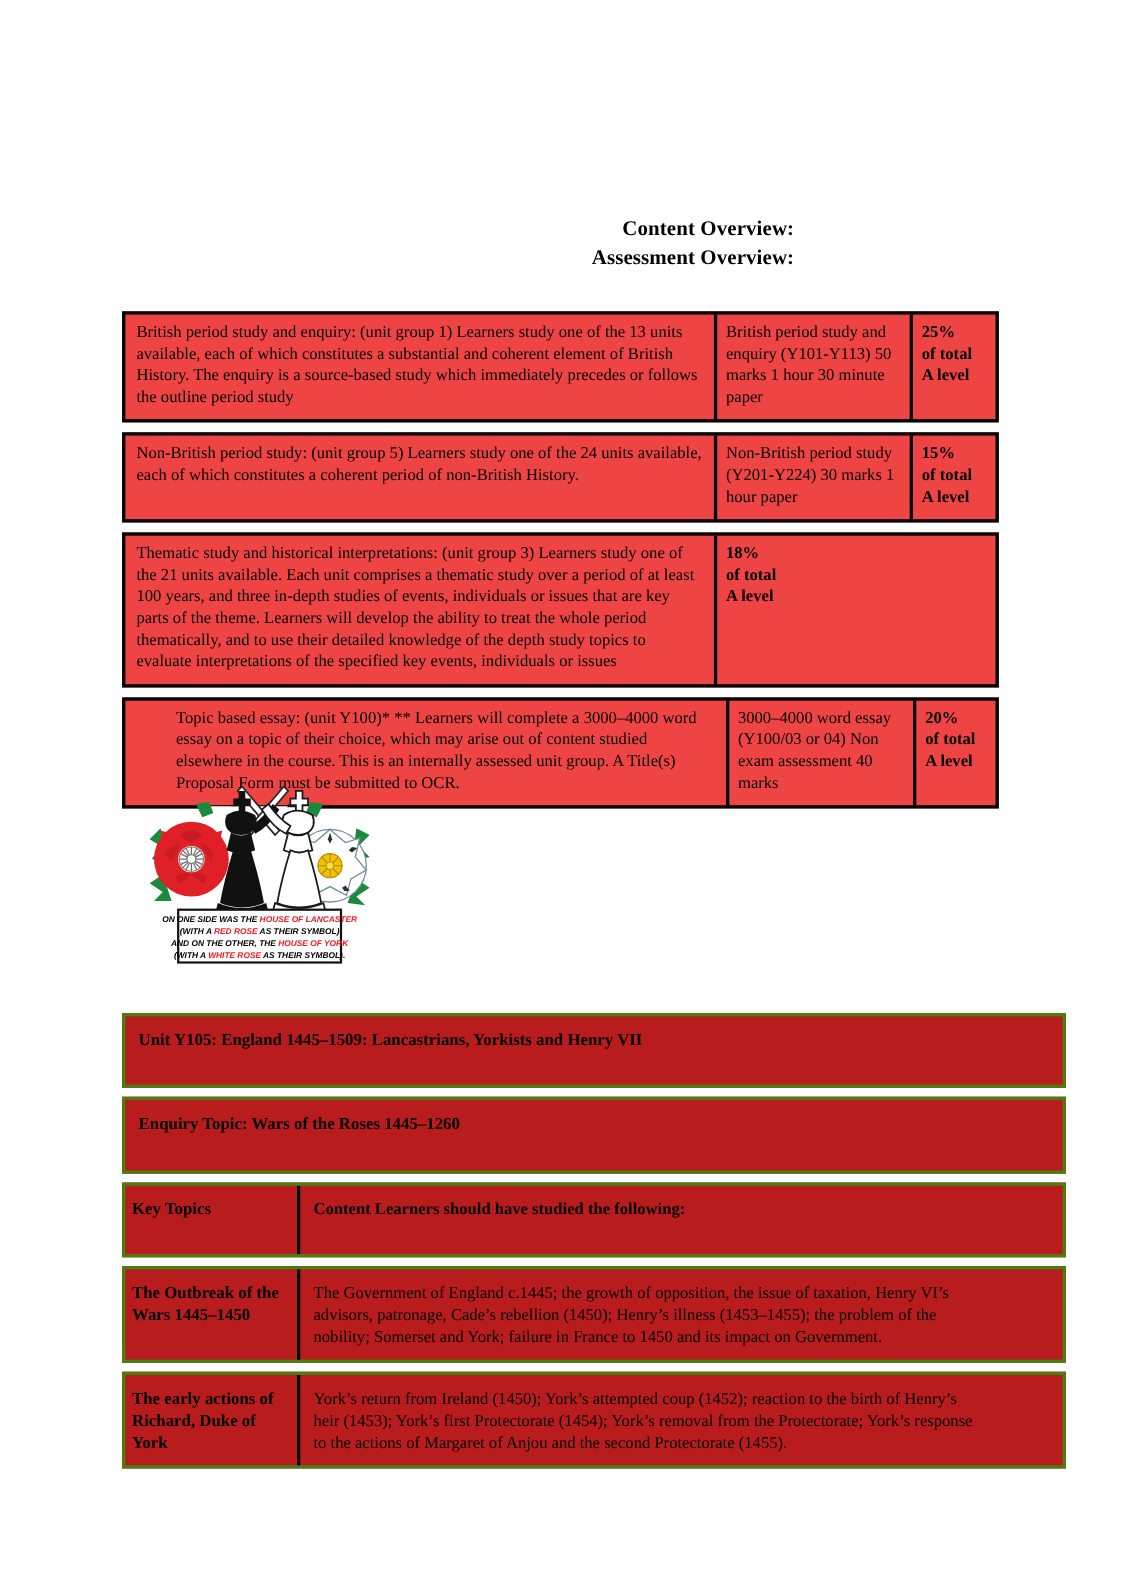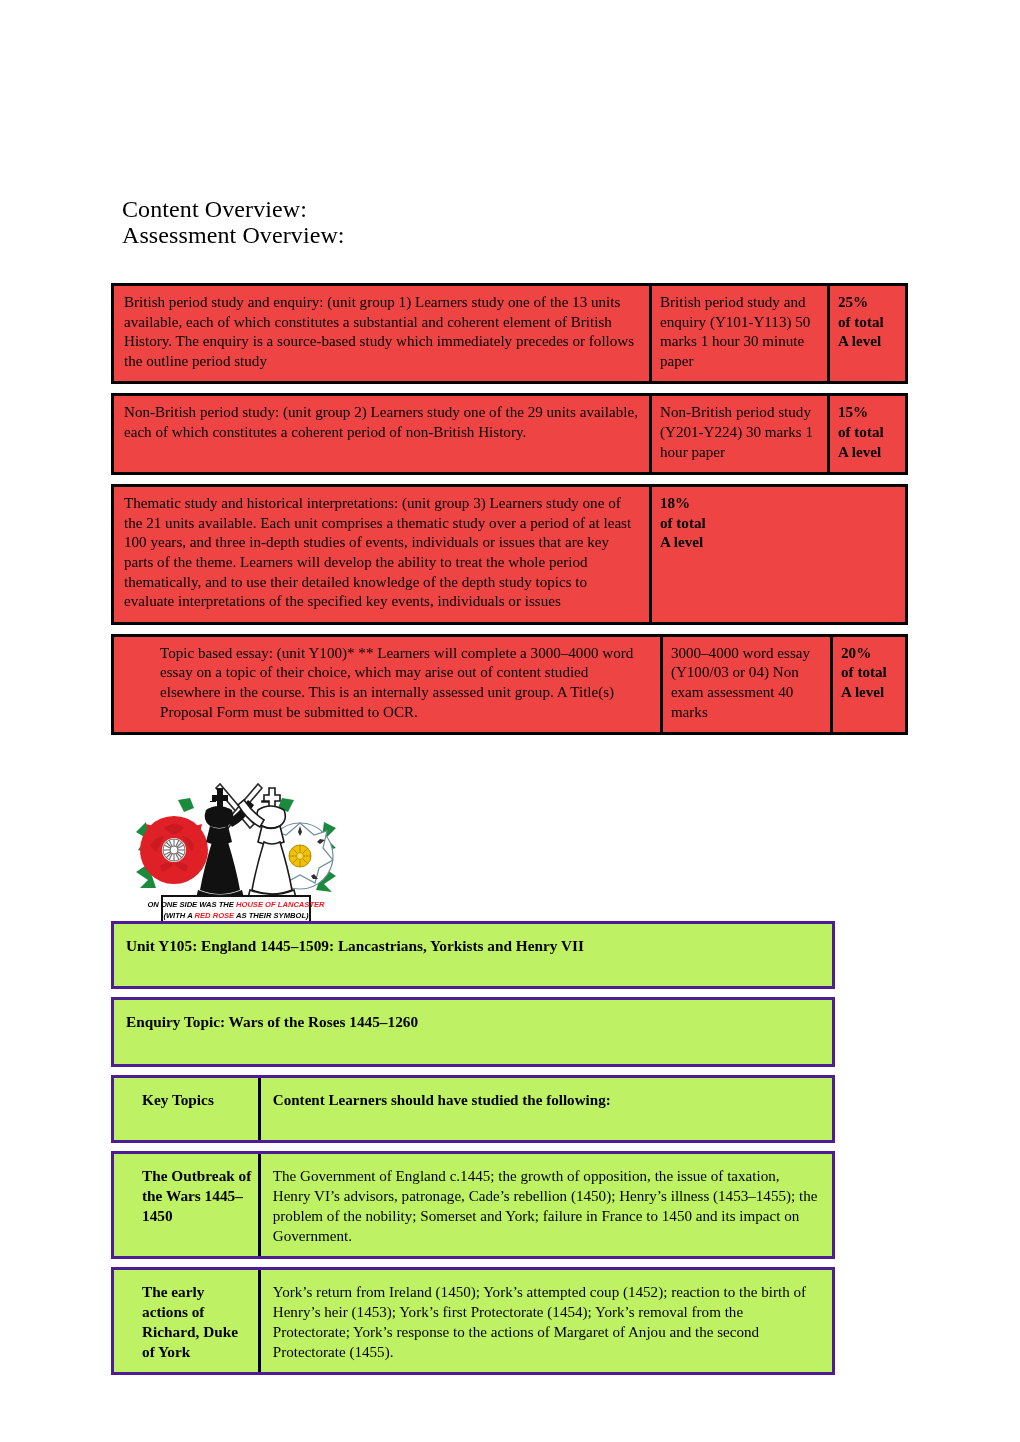--- a/index.html
+++ b/index.html
@@ -24,25 +24,26 @@
   }
 
   
   .headings {
     position: absolute;
     left: 122px;
     top: 196px;
     width: 600px;
   }
   .heading-line {
-    font-size: 24px;
-    font-weight: normal;
+    font-size: 19px;
+    font-weight: bold;
     line-height: 26px;
     letter-spacing: 0.1px;
     white-space: nowrap;
+    text-align: right;
   }
 
   
   .assessment-table {
     position: absolute;
     left: 111px;
     top: 283px;
     width: 797px;
     border-collapse: separate;
     border-spacing: 0;
@@ -80,56 +81,56 @@
     font-size: 15.1px;
     line-height: 19.6px;
     font-weight: bold;
   }
   .cell-weight div { white-space: nowrap; }
 
   
   .illustration {
     position: absolute;
     left: 128px;
-    top: 776px;
+    top: 707px;
     width: 216px;
     height: 172px;
   }
   .illustration svg { display: block; }
 
   
   .unit-table {
     position: absolute;
     left: 111px;
     top: 921px;
     width: 797px;
   }
   .unit-row {
     display: flex;
-    width: 724px;
-    border: 3px solid #4c1d95;
+    width: 858px;
+    border: 3px solid #4d7c0f;
     box-sizing: border-box;
     margin-bottom: 8px;
-    background: #bef264;
+    background: #b91c1c;
   }
   .unit-row:last-child { margin-bottom: 0; }
 
   .unit-band {
     width: 791px;
     box-sizing: border-box;
     padding: 12px 10px 10px 12px;
     font-size: 15.3px;
     font-weight: bold;
     line-height: 20px;
     min-height: 55px;
   }
   .kt-label {
     width: 159px;
     box-sizing: border-box;
-    padding: 12px 6px 10px 28px;
+    padding: 12px 6px 10px 6px;
     border-right: 3px solid #000;
     font-size: 15.3px;
     font-weight: bold;
     line-height: 20px;
   }
   .kt-content {
     width: 632px;
     box-sizing: border-box;
     padding: 12px 14px 10px 12px;
     font-size: 15.1px;
@@ -157,21 +158,21 @@
       <div class="cell-desc">British period study and enquiry: (unit group 1) Learners study one of the 13 units available, each of which constitutes a substantial and coherent element of British History. The enquiry is a source-based study which immediately precedes or follows the outline period study</div>
       <div class="cell-assess">British period study and enquiry (Y101-Y113) 50 marks 1 hour 30 minute paper</div>
       <div class="cell-weight">
         <div>25%</div>
         <div>of total</div>
         <div>A level</div>
       </div>
     </div>
 
     <div class="row">
-      <div class="cell-desc">Non-British period study: (unit group 2) Learners study one of the 29 units available, each of which constitutes a coherent period of non-British History.</div>
+      <div class="cell-desc">Non-British period study: (unit group 5) Learners study one of the 24 units available, each of which constitutes a coherent period of non-British History.</div>
       <div class="cell-assess">Non-British period study (Y201-Y224) 30 marks 1 hour paper</div>
       <div class="cell-weight">
         <div>15%</div>
         <div>of total</div>
         <div>A level</div>
       </div>
     </div>
 
     <div class="row">
       <div class="cell-desc">Thematic study and historical interpretations: (unit group 3) Learners study one of the 21 units available. Each unit comprises a thematic study over a period of at least 100 years, and three in-depth studies of events, individuals or issues that are key parts of the theme. Learners will develop the ability to treat the whole period thematically, and to use their detailed knowledge of the depth study topics to evaluate interpretations of the specified key events, individuals or issues</div>

